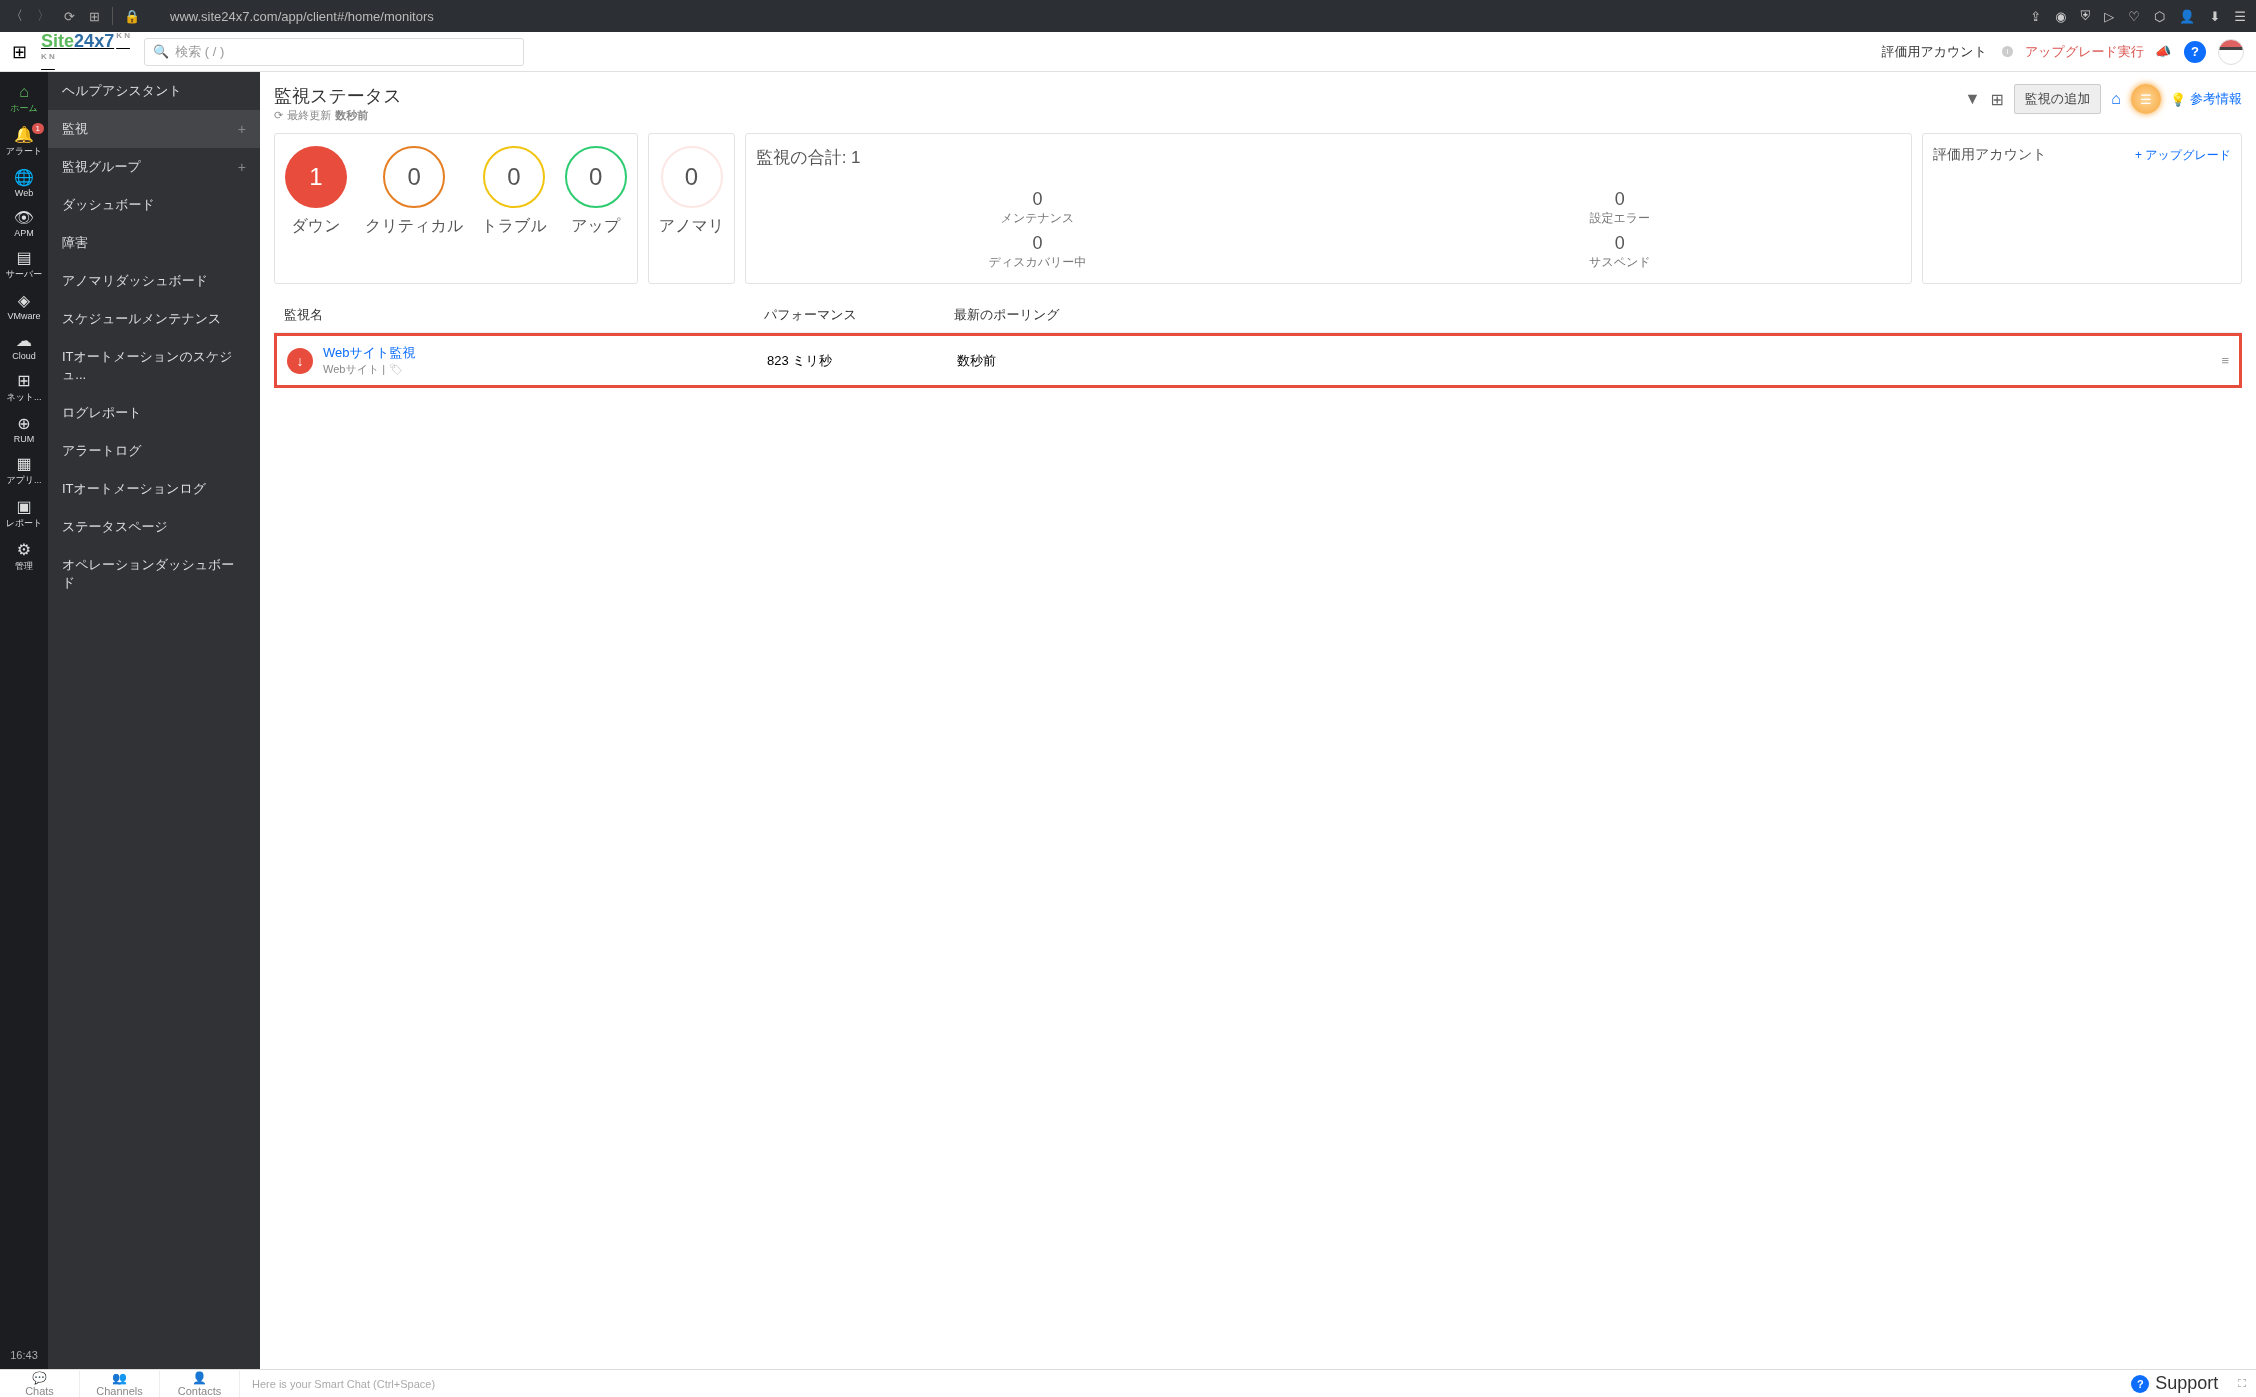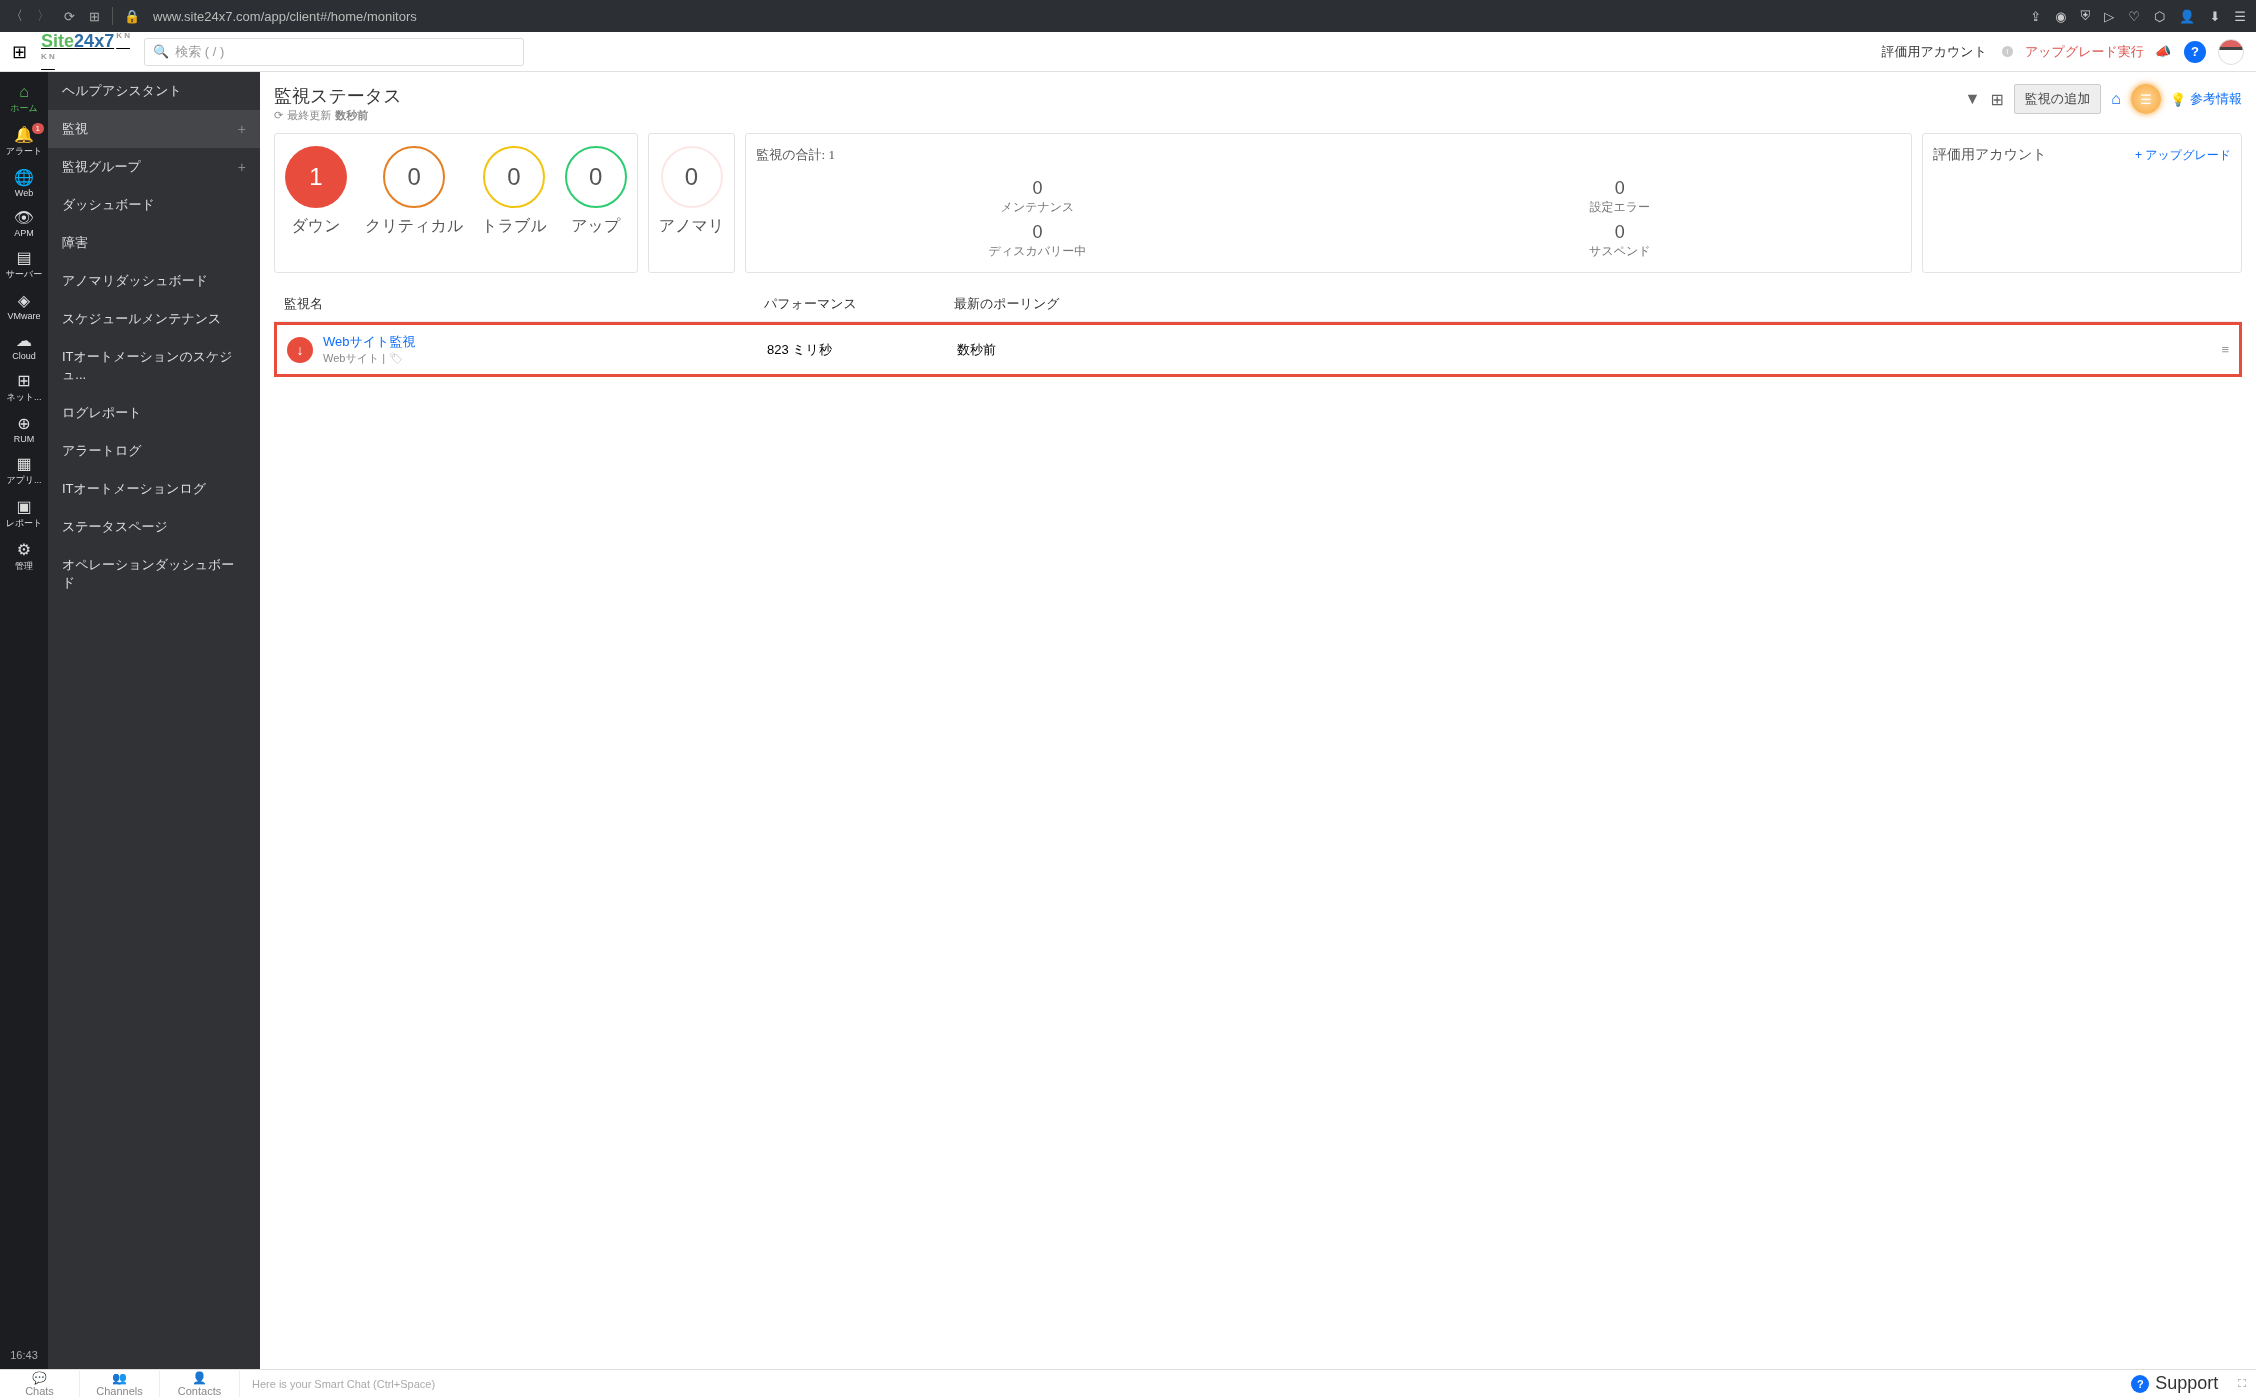--- a/index.html
+++ b/index.html
@@ -3,21 +3,21 @@
 <meta charset="utf-8">
 <style>
 * { margin: 0; padding: 0; box-sizing: border-box; font-family: -apple-system, BlinkMacSystemFont, "Segoe UI", "Hiragino Sans", sans-serif; }
 body { background: #fff; overflow: hidden; }
 
 
 .browser-bar { height: 32px; background: #2c2f33; display: flex; align-items: center; padding: 0 10px; gap: 12px; color: #ccc; font-size: 13px; }
 .browser-bar .nav-icons { display: flex; gap: 14px; align-items: center; }
 .browser-bar .nav-icons span { cursor: pointer; opacity: 0.8; }
 .browser-bar .divider { width: 1px; height: 18px; background: #555; }
-.browser-bar .url { flex: 1; color: #bbb; }
+.browser-bar .url { flex: 1; color: #bbb; margin-left: 17px; }
 .browser-bar .right-icons { display: flex; gap: 14px; align-items: center; }
 
 
 .app-bar { height: 40px; background: #fff; border-bottom: 1px solid #e0e0e0; display: flex; align-items: center; padding: 0 12px; gap: 14px; }
 .app-menu-icon { font-size: 18px; cursor: pointer; }
 .logo { font-weight: 700; font-size: 18px; text-decoration: underline; }
 .logo .s { color: #5cb85c; }
 .logo .rest { color: #2e6da4; }
 .logo .sub { font-size: 8px; color: #999; margin-left: 2px; vertical-align: top; }
 .search-box { flex: 0 0 380px; height: 28px; border: 1px solid #ddd; border-radius: 3px; display: flex; align-items: center; padding: 0 8px; color: #999; font-size: 13px; gap: 6px; }
@@ -63,21 +63,21 @@
 .circle-wrap { display: flex; flex-direction: column; align-items: center; gap: 8px; }
 .circle { width: 62px; height: 62px; border-radius: 50%; display: flex; align-items: center; justify-content: center; font-size: 24px; font-weight: 300; }
 .c-down { background: #e74c3c; color: #fff; }
 .c-critical { border: 2px solid #e67e22; color: #555; }
 .c-trouble { border: 2px solid #f1c40f; color: #555; }
 .c-up { border: 2px solid #2ecc71; color: #555; }
 .c-anomaly { border: 2px solid #e74c3c22; color: #555; }
 .circle-label { font-size: 16px; color: #555; }
 
 .totals-card { flex: 1; }
-.totals-title { font-size: 13px; color: #555; margin-bottom: 14px; font-family: Liberation Serif, serif; }
+.totals-title { font-size: 17px; color: #555; margin-bottom: 20px; }
 .totals-grid { display: grid; grid-template-columns: 1fr 1fr; gap: 6px 20px; text-align: center; }
 .total-num { font-size: 18px; color: #555; font-weight: 300; }
 .total-label { font-size: 12px; color: #777; font-family: Liberation Serif, serif; }
 
 .account-card { width: 320px; }
 .account-head { display: flex; justify-content: space-between; align-items: center; margin-bottom: 8px; }
 .account-title { font-size: 14px; color: #555; }
 .upgrade-small { color: #0d6efd; cursor: pointer; font-size: 12px; }
 .account-row { display: flex; justify-content: space-between; border-bottom: 1px solid #eee; padding: 5px 0; font-size: 12px; color: #666; }
 

